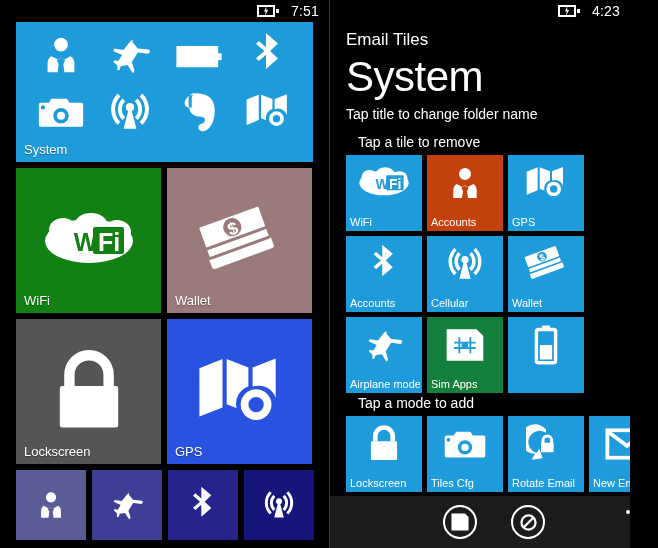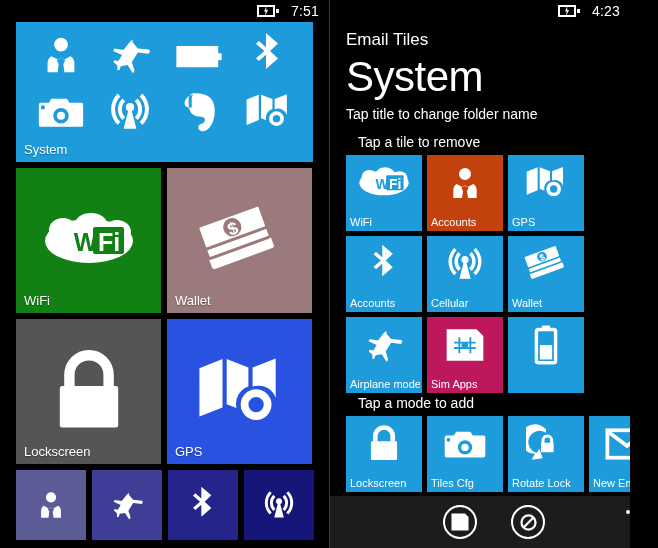--- a/index.html
+++ b/index.html
@@ -298,21 +298,21 @@
 
         <div class="rtile" style="background:#1E9BDB">
           <div class="ico">
             <svg width="44" height="44" viewBox="0 0 24 24">
                 <path class="w" d="M21.4 9.3c.5.2.7.8.4 1.3l-.5.8-5.4-.6-3 4.8 1.4 4.3-.9 1.2-2.6-4.1-3.4.6-.7 1.9-1 .1-.1-2.5-1.9-1.6.5-.9 2 .4 1.8-3-4.4-2 .6-1.2 4.5.7 3.4-4.3 1.1-.8.2 1.4 2.5 2.9z"></path>
               </svg>
           </div>
           <span class="lbl">Airplane mode</span>
         </div>
 
-        <div class="rtile" style="background:#be185d">
+        <div class="rtile" style="background:#15803d">
           <div class="ico">
             <svg width="40" height="34" viewBox="0 0 24 20">
               <path class="w" d="M2 1.6h16.5L22 5v13.4H2z" fill="none" stroke="#fff" stroke-width="2"></path>
               <rect class="w" x="5.4" y="5.4" width="13" height="9.6" rx=".6"></rect>
               <path d="M8.6 5.4v9.6M15.2 5.4v9.6M5.4 8.6h13M5.4 11.8h13" stroke="#1E9BDB" stroke-width="1.1"></path>
               <circle cx="11.9" cy="10.2" r="2" fill="#1E9BDB"></circle>
             </svg>
           </div>
           <span class="lbl">Sim Apps</span>
         </div>
@@ -352,21 +352,21 @@
         </div>
 
         <div class="rtile" style="background:#1E9BDB">
           <div class="ico">
             <svg width="40" height="40" viewBox="0 0 24 24">
               <path d="M12 3.2a8.8 8.8 0 10-6.6 14.6L3.4 21.4 10 20.6 8 14.8l-1.6 2.6A6.8 6.8 0 1112 5.2z" class="w"></path>
               <path d="M10.2 11.4V9.8a2.6 2.6 0 015.2 0v1.6" fill="none" stroke="#fff" stroke-width="1.8"></path>
               <rect class="w" x="9" y="11.2" width="7.6" height="5.8" rx=".5"></rect>
             </svg>
           </div>
-          <span class="lbl">Rotate Lock</span>
+          <span class="lbl">Rotate Email</span>
         </div>
 
         <div class="rtile" style="background:#1E9BDB">
           <div class="ico">
             <svg width="44" height="34" viewBox="0 0 26 19">
               <rect x="1.4" y="1.4" width="23.2" height="16.2" fill="none" stroke="#fff" stroke-width="2.2"></rect>
               <path d="M1.8 2.2L13 10.6 24.2 2.2" fill="none" stroke="#fff" stroke-width="2.2"></path>
             </svg>
           </div>
           <span class="lbl">New Email</span>

